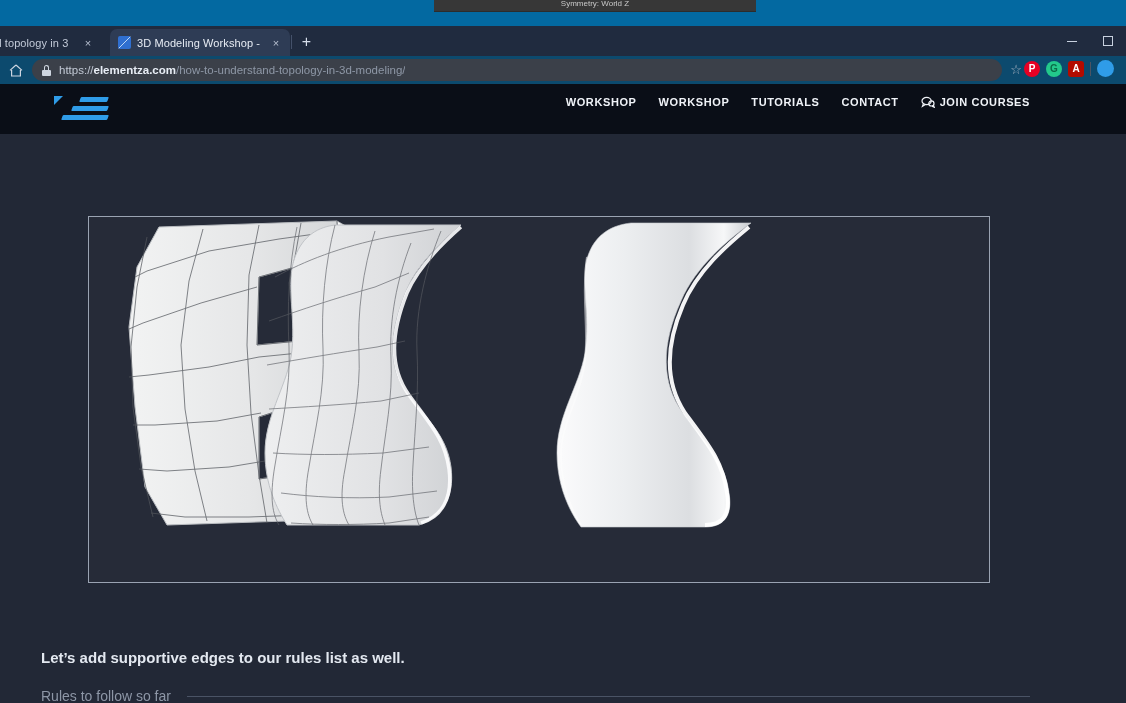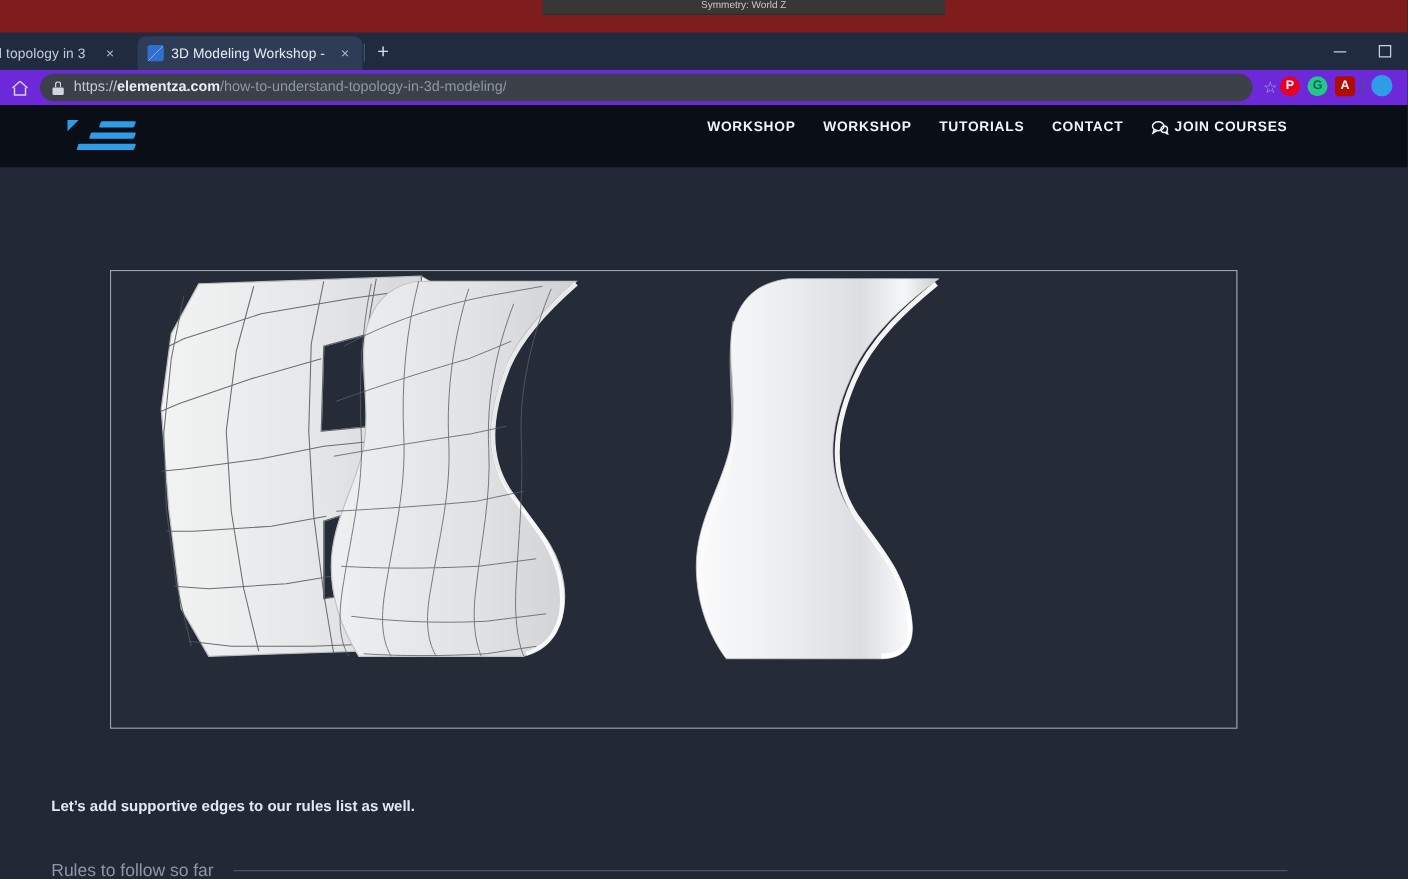--- a/index.html
+++ b/index.html
@@ -6,21 +6,21 @@
   html, body {
     width:1126px; height:703px;
     overflow:hidden;
     font-family:"Liberation Sans", sans-serif;
     background:#222836;
   }
 
   
   .bg-app {
     position:absolute; left:0; top:0; width:1126px; height:28px;
-    background:#7f1d1d;
+    background:#0369a1;
   }
   .bg-app-panel {
     position:absolute; left:434px; top:0; width:322px; height:12px;
     background:#373737;
     border-bottom:1px solid #2c2c2c;
   }
   .bg-app-label {
     position:absolute; left:434px; top:-1px; width:322px;
     text-align:center;
     font-size:8px; color:#c9c9c9; line-height:10px;
@@ -61,21 +61,21 @@
   }
   .tab-sep { position:absolute; left:291px; top:9px; width:1px; height:14px; background:#44516a; }
 
   .wincontrols { position:absolute; right:0; top:0; display:flex; height:30px; }
   .wc { width:36px; height:30px; display:flex; align-items:center; justify-content:center; }
   .wc .min { width:10px; height:1px; background:#c8d1df; }
   .wc .max { width:10px; height:10px; border:1px solid #c8d1df; }
 
   
   .toolbar {
-    position:relative; height:28px; background:#6d28d9;
+    position:relative; height:28px; background:#0c4a6e;
     display:flex; align-items:flex-start;
   }
   .home-btn {
     width:32px; height:28px; display:flex; align-items:center; justify-content:center;
   }
   .omnibox {
     position:absolute; left:32px; top:3px; right:124px; height:22px;
     background:#3b4049; border-radius:11px;
     display:flex; align-items:center; padding:0 10px; gap:8px;
   }
@@ -134,22 +134,22 @@
   
   .page { position:relative; background:#222836; height:100%; }
 
   .figure {
     position:absolute; left:88px; top:82px; width:902px; height:367px;
     border:1px solid #9aa3b2; background:#262b38; overflow:hidden;
   }
   .figure .viewport { position:absolute; inset:0; background:#262b38; }
 
   .caption {
-    position:absolute; left:41px; top:504px;
-    font-size:12px; color:#e3e8f0; font-weight:bold;
+    position:absolute; left:41px; top:515px;
+    font-size:15px; color:#e3e8f0; font-weight:bold;
   }
 
   .section-head {
     position:absolute; left:41px; top:552px; right:96px; height:20px;
     display:flex; align-items:center; gap:16px;
   }
   .section-head .txt {
     font-size:14px; color:#8d96a6; white-space:nowrap;
   }
   .section-head .rule { flex:1 1 auto; height:1px; background:#4a5365; }

